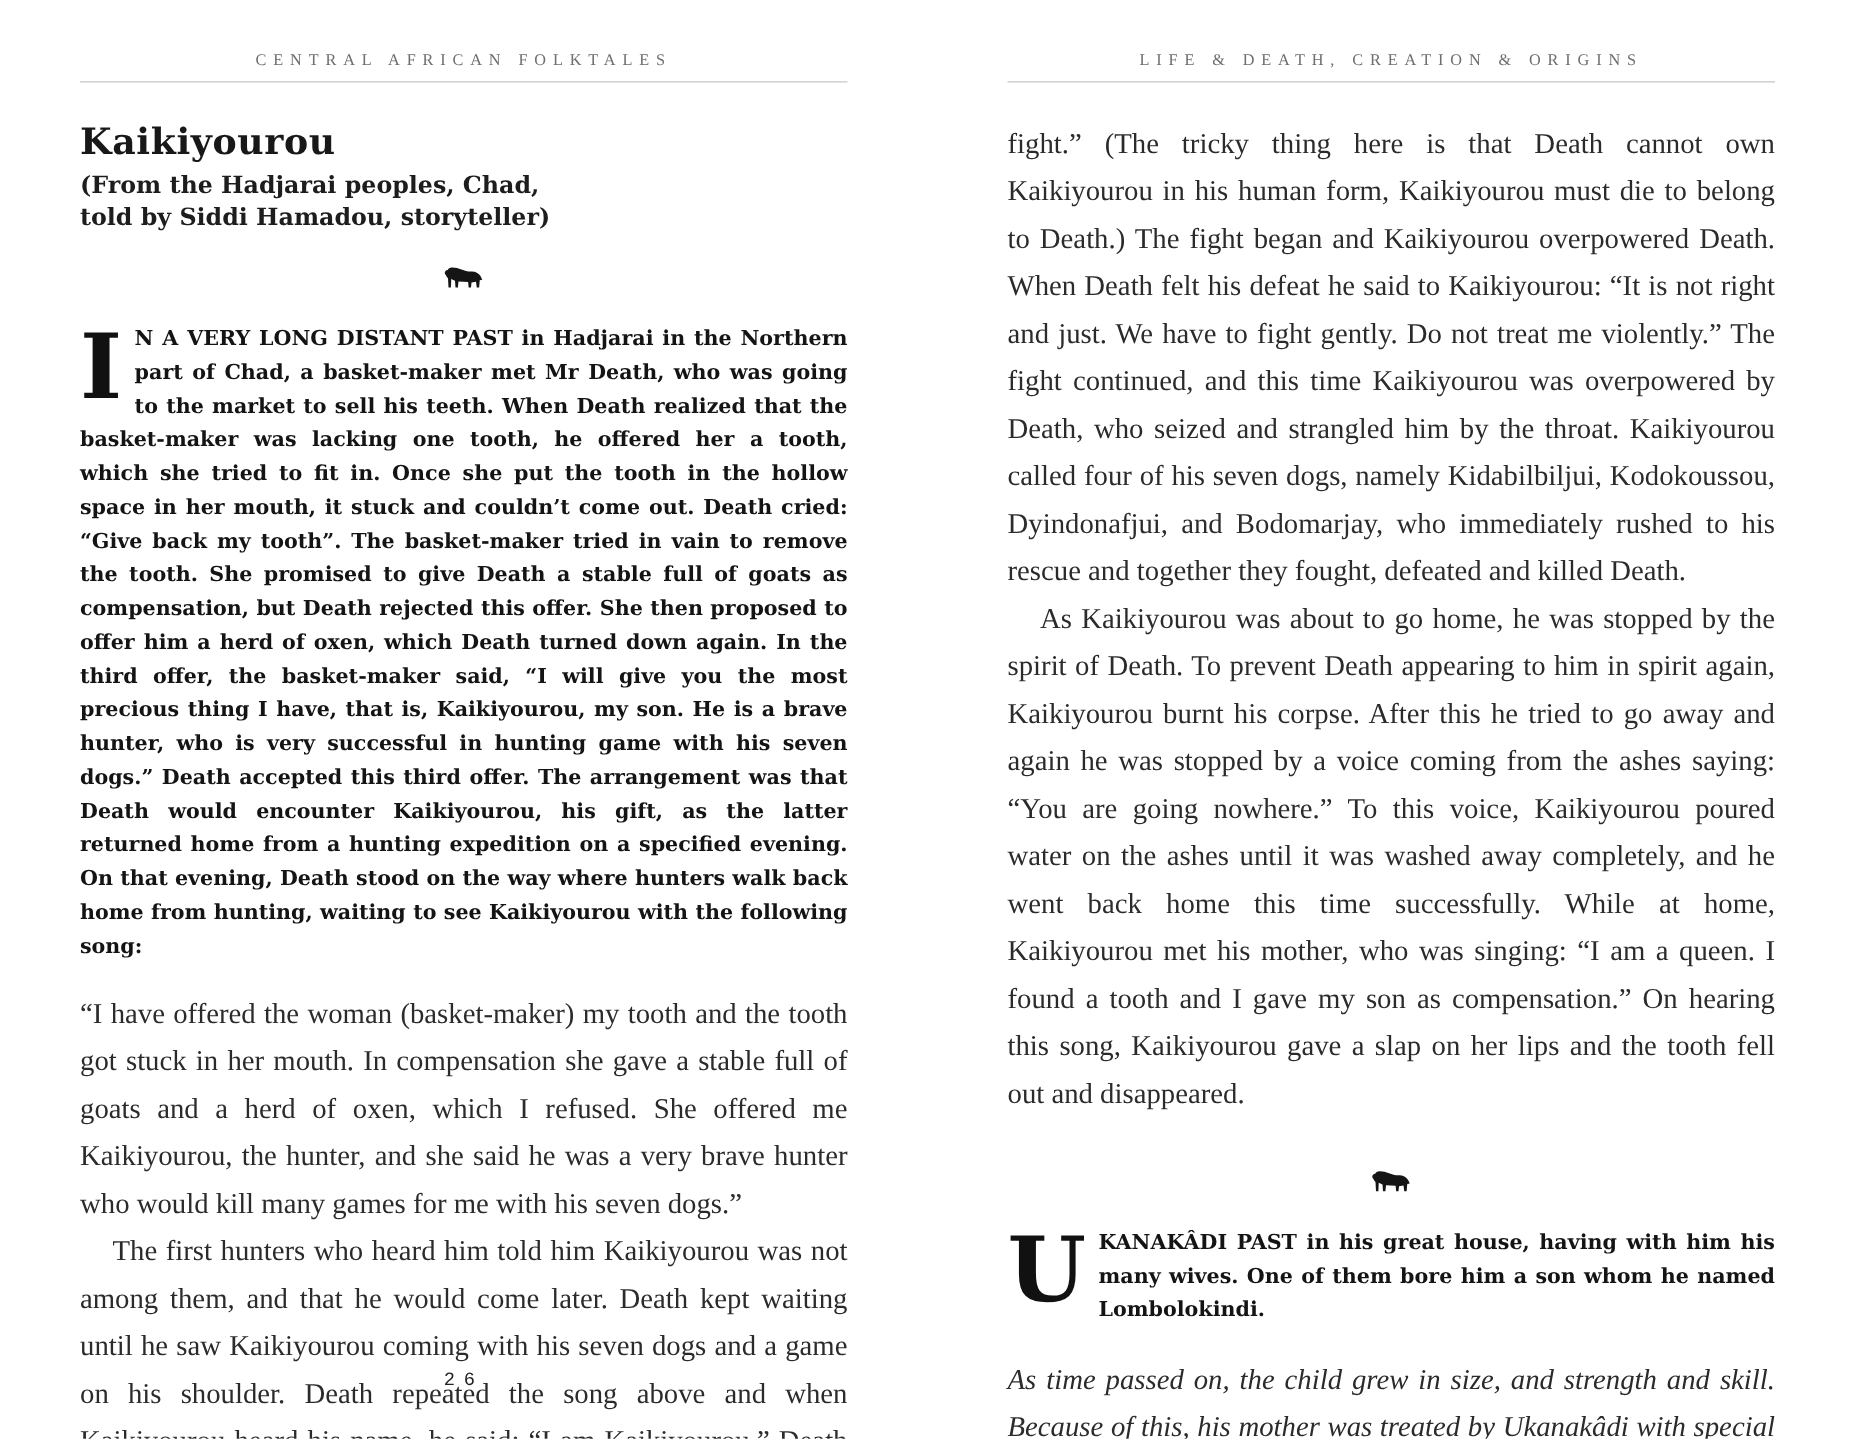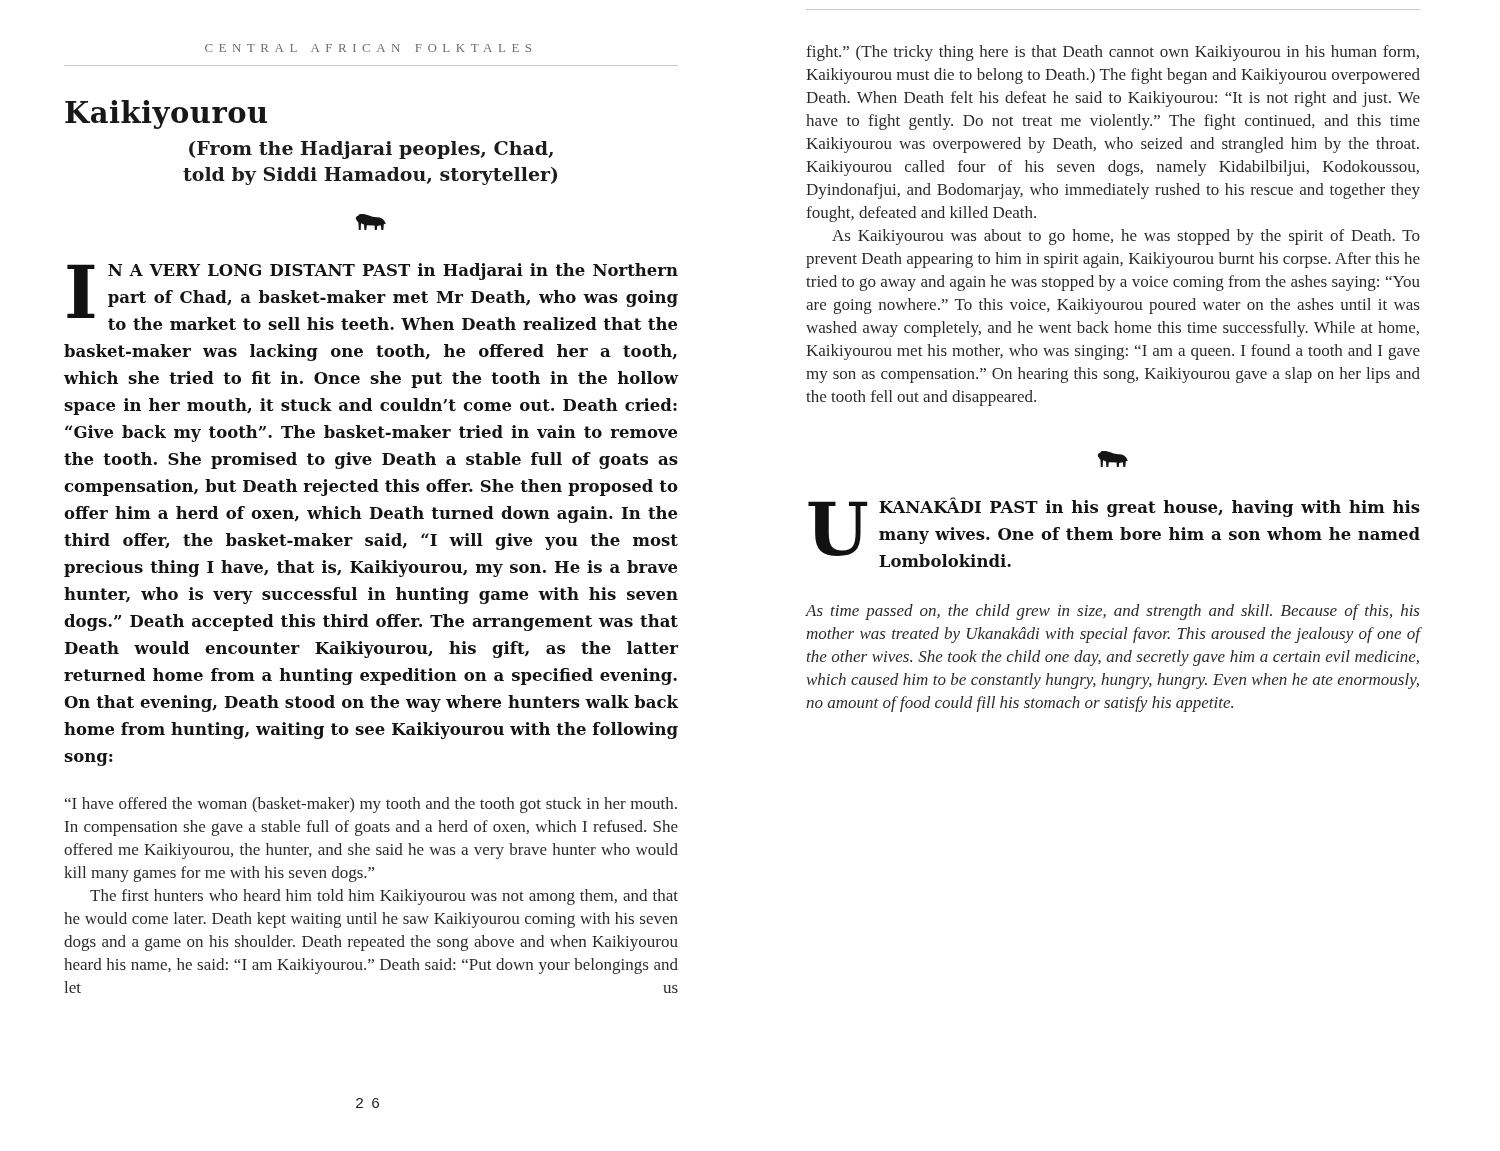--- a/index.html
+++ b/index.html
@@ -16,29 +16,29 @@
     white-space: nowrap;
   }
   .head-rule { border: none; border-top: 1px solid #c6c6c6; margin-top: 9px; }
 
   .story-title {
     margin-top: 30px; 
     font-family: "DejaVu Serif", serif; font-weight: bold;
     font-size: 29px; color: #181818; letter-spacing: 0.5px;
   }
   .story-subtitle {
-    margin-top: 6px; text-align: center;
+    margin-top: 6px; 
     font-family: "DejaVu Serif", serif; font-weight: bold;
     font-size: 19px; line-height: 1.35; color: #1d1d1d;
     white-space: pre-line;
   }
   .story-icon { display: block; margin: 24px auto 0; }
 
   p.body {
-    font-size: 17px; line-height: 23px;
+    font-size: 23px; line-height: 38px;
     text-align: justify; color: #2b2b2b;
   }
   p.lead {
     margin-top: 25px;
     font-family: "DejaVu Serif", serif; font-weight: bold;
     font-size: 16.5px; line-height: 27px; color: #141414;
     text-align: justify;
   }
   .dropcap {
     float: left; font-family: "DejaVu Serif", serif;
@@ -77,20 +77,21 @@
       <span class="dropcap">I</span><span>N A VERY LONG DISTANT PAST</span><span> in Hadjarai in the Northern part of Chad, a basket-maker met Mr Death, who was going to the market to sell his teeth. When Death realized that the basket-maker was lacking one tooth, he offered her a tooth, which she tried to fit in. Once she put the tooth in the hollow space in her mouth, it stuck and couldn’t come out. Death cried: “Give back my tooth”. The basket-maker tried in vain to remove the tooth. She promised to give Death a stable full of goats as compensation, but Death rejected this offer. She then proposed to offer him a herd of oxen, which Death turned down again. In the third offer, the basket-maker said, “I will give you the most precious thing I have, that is, Kaikiyourou, my son. He is a brave hunter, who is very successful in hunting game with his seven dogs.” Death accepted this third offer. The arrangement was that Death would encounter Kaikiyourou, his gift, as the latter returned home from a hunting expedition on a specified evening. On that evening, Death stood on the way where hunters walk back home from hunting, waiting to see Kaikiyourou with the following song:</span>
     </p>
 
     <p class="body song">“I have offered the woman (basket-maker) my tooth and the tooth got stuck in her mouth. In compensation she gave a stable full of goats and a herd of oxen, which I refused. She offered me Kaikiyourou, the hunter, and she said he was a very brave hunter who would kill many games for me with his seven dogs.”</p>
     <p class="body indent cont">The first hunters who heard him told him Kaikiyourou was not among them, and that he would come later. Death kept waiting until he saw Kaikiyourou coming with his seven dogs and a game on his shoulder. Death repeated the song above and when Kaikiyourou heard his name, he said: “I am Kaikiyourou.” Death said: “Put down your belongings and let us</p>
 
     <div class="folio">26</div>
   </div>
 
   <div class="page">
+    <div class="running-head">LIFE &amp; DEATH, CREATION &amp; ORIGINS</div>
     <hr class="head-rule">
 
     <p class="body" style="margin-top:30px;">fight.” (The tricky thing here is that Death cannot own Kaikiyourou in his human form, Kaikiyourou must die to belong to Death.) The fight began and Kaikiyourou overpowered Death. When Death felt his defeat he said to Kaikiyourou: “It is not right and just. We have to fight gently. Do not treat me violently.” The fight continued, and this time Kaikiyourou was overpowered by Death, who seized and strangled him by the throat. Kaikiyourou called four of his seven dogs, namely Kidabilbiljui, Kodokoussou, Dyindonafjui, and Bodomarjay, who immediately rushed to his rescue and together they fought, defeated and killed Death.</p>
     <p class="body indent">As Kaikiyourou was about to go home, he was stopped by the spirit of Death. To prevent Death appearing to him in spirit again, Kaikiyourou burnt his corpse. After this he tried to go away and again he was stopped by a voice coming from the ashes saying: “You are going nowhere.” To this voice, Kaikiyourou poured water on the ashes until it was washed away completely, and he went back home this time successfully. While at home, Kaikiyourou met his mother, who was singing: “I am a queen. I found a tooth and I gave my son as compensation.” On hearing this song, Kaikiyourou gave a slap on her lips and the tooth fell out and disappeared.</p>
 
     <div class="second-story">
 
       <svg class="story-icon" width="34" height="21" viewBox="0 0 34 21" aria-hidden="true">
         <path fill="#151515" d="M2.8,9.2 C1.9,8.6 1.5,7.3 2.1,6.2 C2.5,5.4 3.3,4.9 4.2,4.9 C4.5,3.9 5.4,3.2 6.5,3.1 C9.5,2.8 12.3,3.4 15.2,4.6 C17.8,5.7 20.4,6.3 23,6.2 C26.2,6.1 29,7.4 30.5,10 L31.8,12.8 L29.8,13.2 L29.3,19 L27.4,19 L26.8,14.3 L23.2,15 L22.8,19 L20.9,19 L20.5,14.6 L12.8,14.2 L12.3,19 L10.4,19 L10,13.6 L7,12.2 L6.7,19 L4.8,19 L4.4,11.5 C3.6,10.9 3,10 2.8,9.2 Z"></path>
       </svg>

